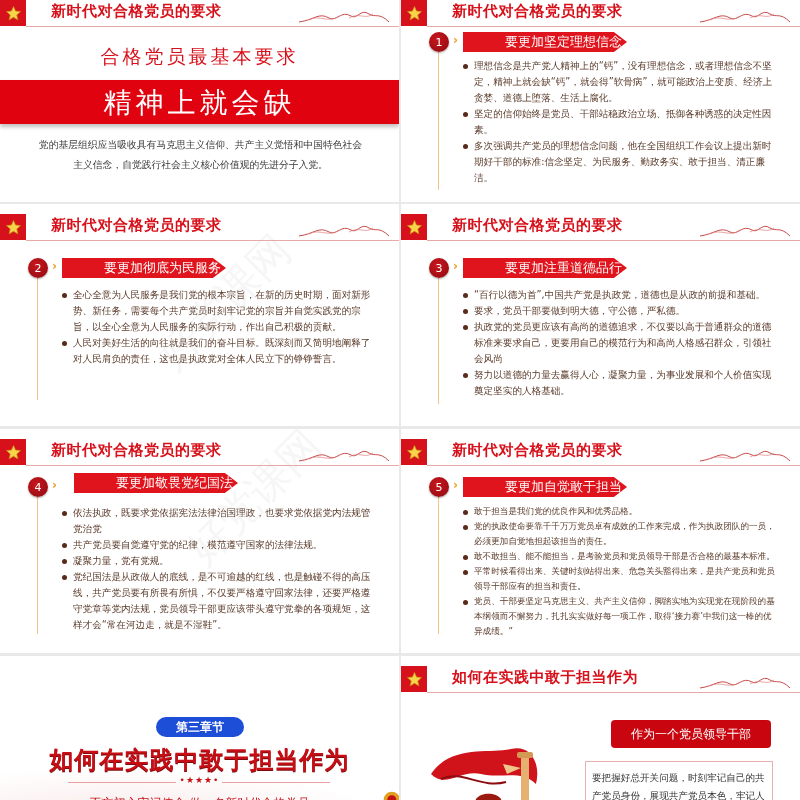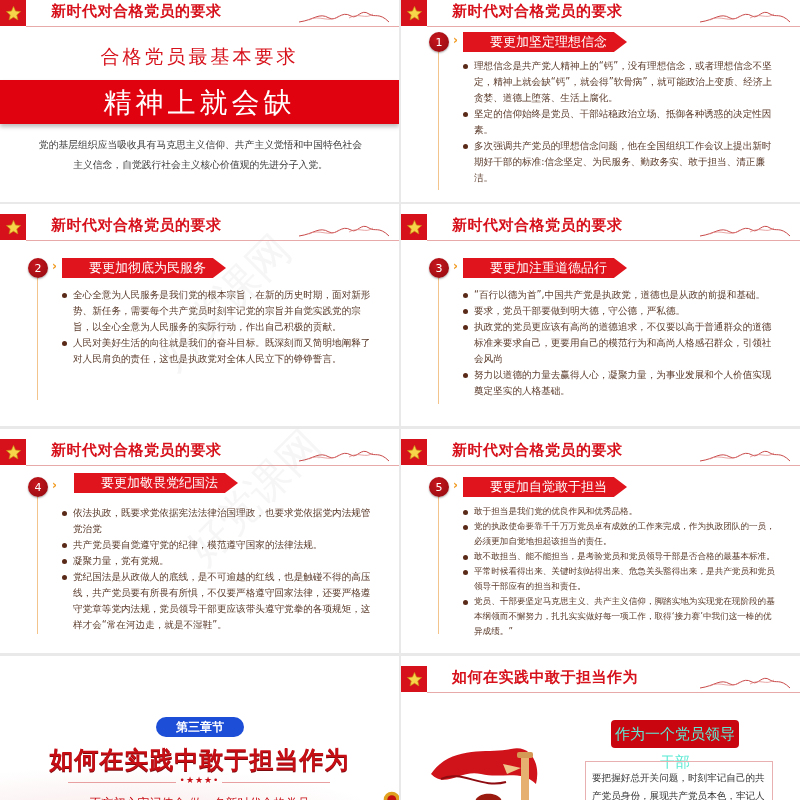--- a/index.html
+++ b/index.html
@@ -12,21 +12,21 @@
   .hdr { position: absolute; left: 0; right: 0; top: 10px; height: 26px; }
   .hdr .star-box { position: absolute; left: 0; top: 0; width: 26px; height: 26px; background: #d7111b; display: flex; align-items: center; justify-content: center; }
   .hdr .star-box svg { width: 17px; height: 17px; }
   .hdr .hdr-title { position: absolute; left: 51px; top: 2px; font-size: 15px; font-weight: bold; color: #d7111b; letter-spacing: 0.5px; white-space: nowrap; }
   .hdr .hdr-line { position: absolute; left: 26px; right: 0; bottom: -1px; height: 1px; background: #e8a9a9; }
   .hdr .ornament { position: absolute; right: 10px; top: 2px; width: 90px; height: 24px; }
 
   
   .sec-badge { position: absolute; left: 28px; width: 20px; height: 20px; border-radius: 50%; background: radial-gradient(circle at 40% 35%, #c8161d, #8e0b10); color: #fff; font-size: 11px; display: flex; align-items: center; justify-content: center; box-shadow: 0 1px 2px rgba(0,0,0,0.35); }
   .sec-chev { position: absolute; left: 52px; color: #f19a1f; font-size: 12px; font-weight: bold; }
-  .sec-banner { position: absolute; left: 62px; width: 164px; height: 20px; background: #e0141c; color: #fff; font-size: 13px; line-height: 20px; padding-left: 27px; clip-path: polygon(0 0, 92% 0, 100% 50%, 92% 100%, 0 100%); white-space: nowrap; }
+  .sec-banner { position: absolute; left: 62px; width: 164px; height: 20px; background: #e0141c; color: #fff; font-size: 13px; line-height: 20px; padding-left: 42px; clip-path: polygon(0 0, 92% 0, 100% 50%, 92% 100%, 0 100%); white-space: nowrap; }
   .sec-vline { position: absolute; left: 37px; width: 1px; background: #f3c48b; }
 
   .bullets { position: absolute; left: 62px; right: 24px; list-style: none; }
   .bullets li { position: relative; padding-left: 11px; font-size: 9.6px; line-height: 16px; color: #5a3a2a; }
   .bullets li::before { content: ""; position: absolute; left: 0; top: 6px; width: 5px; height: 5px; border-radius: 50%; background: #5a2a18; }
   .bullets.small li { font-size: 8.6px; line-height: 15px; }
 
   
   .s1-sub { position: absolute; left: 0; right: 0; top: 44px; text-align: center; font-size: 19px; color: #d7111b; letter-spacing: 3px; }
   .s1-bar { position: absolute; left: 0; right: 0; top: 80px; height: 44px; background: #e0020e; box-shadow: 0 3px 4px rgba(0,0,0,0.25); }
@@ -35,21 +35,21 @@
 
   
   .ch-pill { position: absolute; left: 156px; top: 61px; width: 88px; height: 20px; border-radius: 10px; background: #1d4ed8; color: #fff; font-weight: bold; font-size: 12px; text-align: center; line-height: 20px; }
   .ch-title { position: absolute; left: 0; right: 0; top: 88px; text-align: center; font-size: 24px; font-weight: bold; color: #c70e15; letter-spacing: 1px; text-shadow: 0 1px 0 #7b0a0e; }
   .ch-rule { position: absolute; top: 126px; height: 1px; background: #e8a0a0; }
   .ch-stars { position: absolute; left: 0; right: 0; top: 119px; text-align: center; font-size: 9px; color: #c70e15; letter-spacing: 1px; }
   .ch-motto { position: absolute; left: 0; right: 0; top: 139px; text-align: center; font-size: 12px; color: #c70e15; }
   .ch-swirl { position: absolute; left: 0; right: 0; top: 110px; height: 60px; background: radial-gradient(ellipse at 30% 100%, rgba(220,120,120,0.18), rgba(255,255,255,0) 70%); }
 
   
-  .s8-btn { position: absolute; left: 210px; top: 64px; width: 128px; height: 28px; border-radius: 4px; background: #c9060f; color: #5eead4; font-size: 15px; text-align: center; line-height: 28px; }
+  .s8-btn { position: absolute; left: 210px; top: 64px; width: 160px; height: 28px; border-radius: 4px; background: #c9060f; color: #ffffff; font-size: 12px; text-align: center; line-height: 28px; }
   .s8-box { position: absolute; left: 184px; top: 105px; width: 188px; height: 60px; border: 1px solid #e8b0b0; padding: 7px 6px; font-size: 9.6px; line-height: 18px; color: #333; overflow: hidden; }
   .s8-art { position: absolute; left: 20px; top: 78px; width: 150px; height: 80px; }
 
   .watermark { position: absolute; font-size: 42px; color: rgba(180,180,180,0.12); transform: rotate(-45deg); pointer-events: none; white-space: nowrap; }
 </style>
 </head>
 <body>
 
 <section class="slide" style="left:0;top:-10px;width:399px;height:212px;">
   <div class="hdr">

